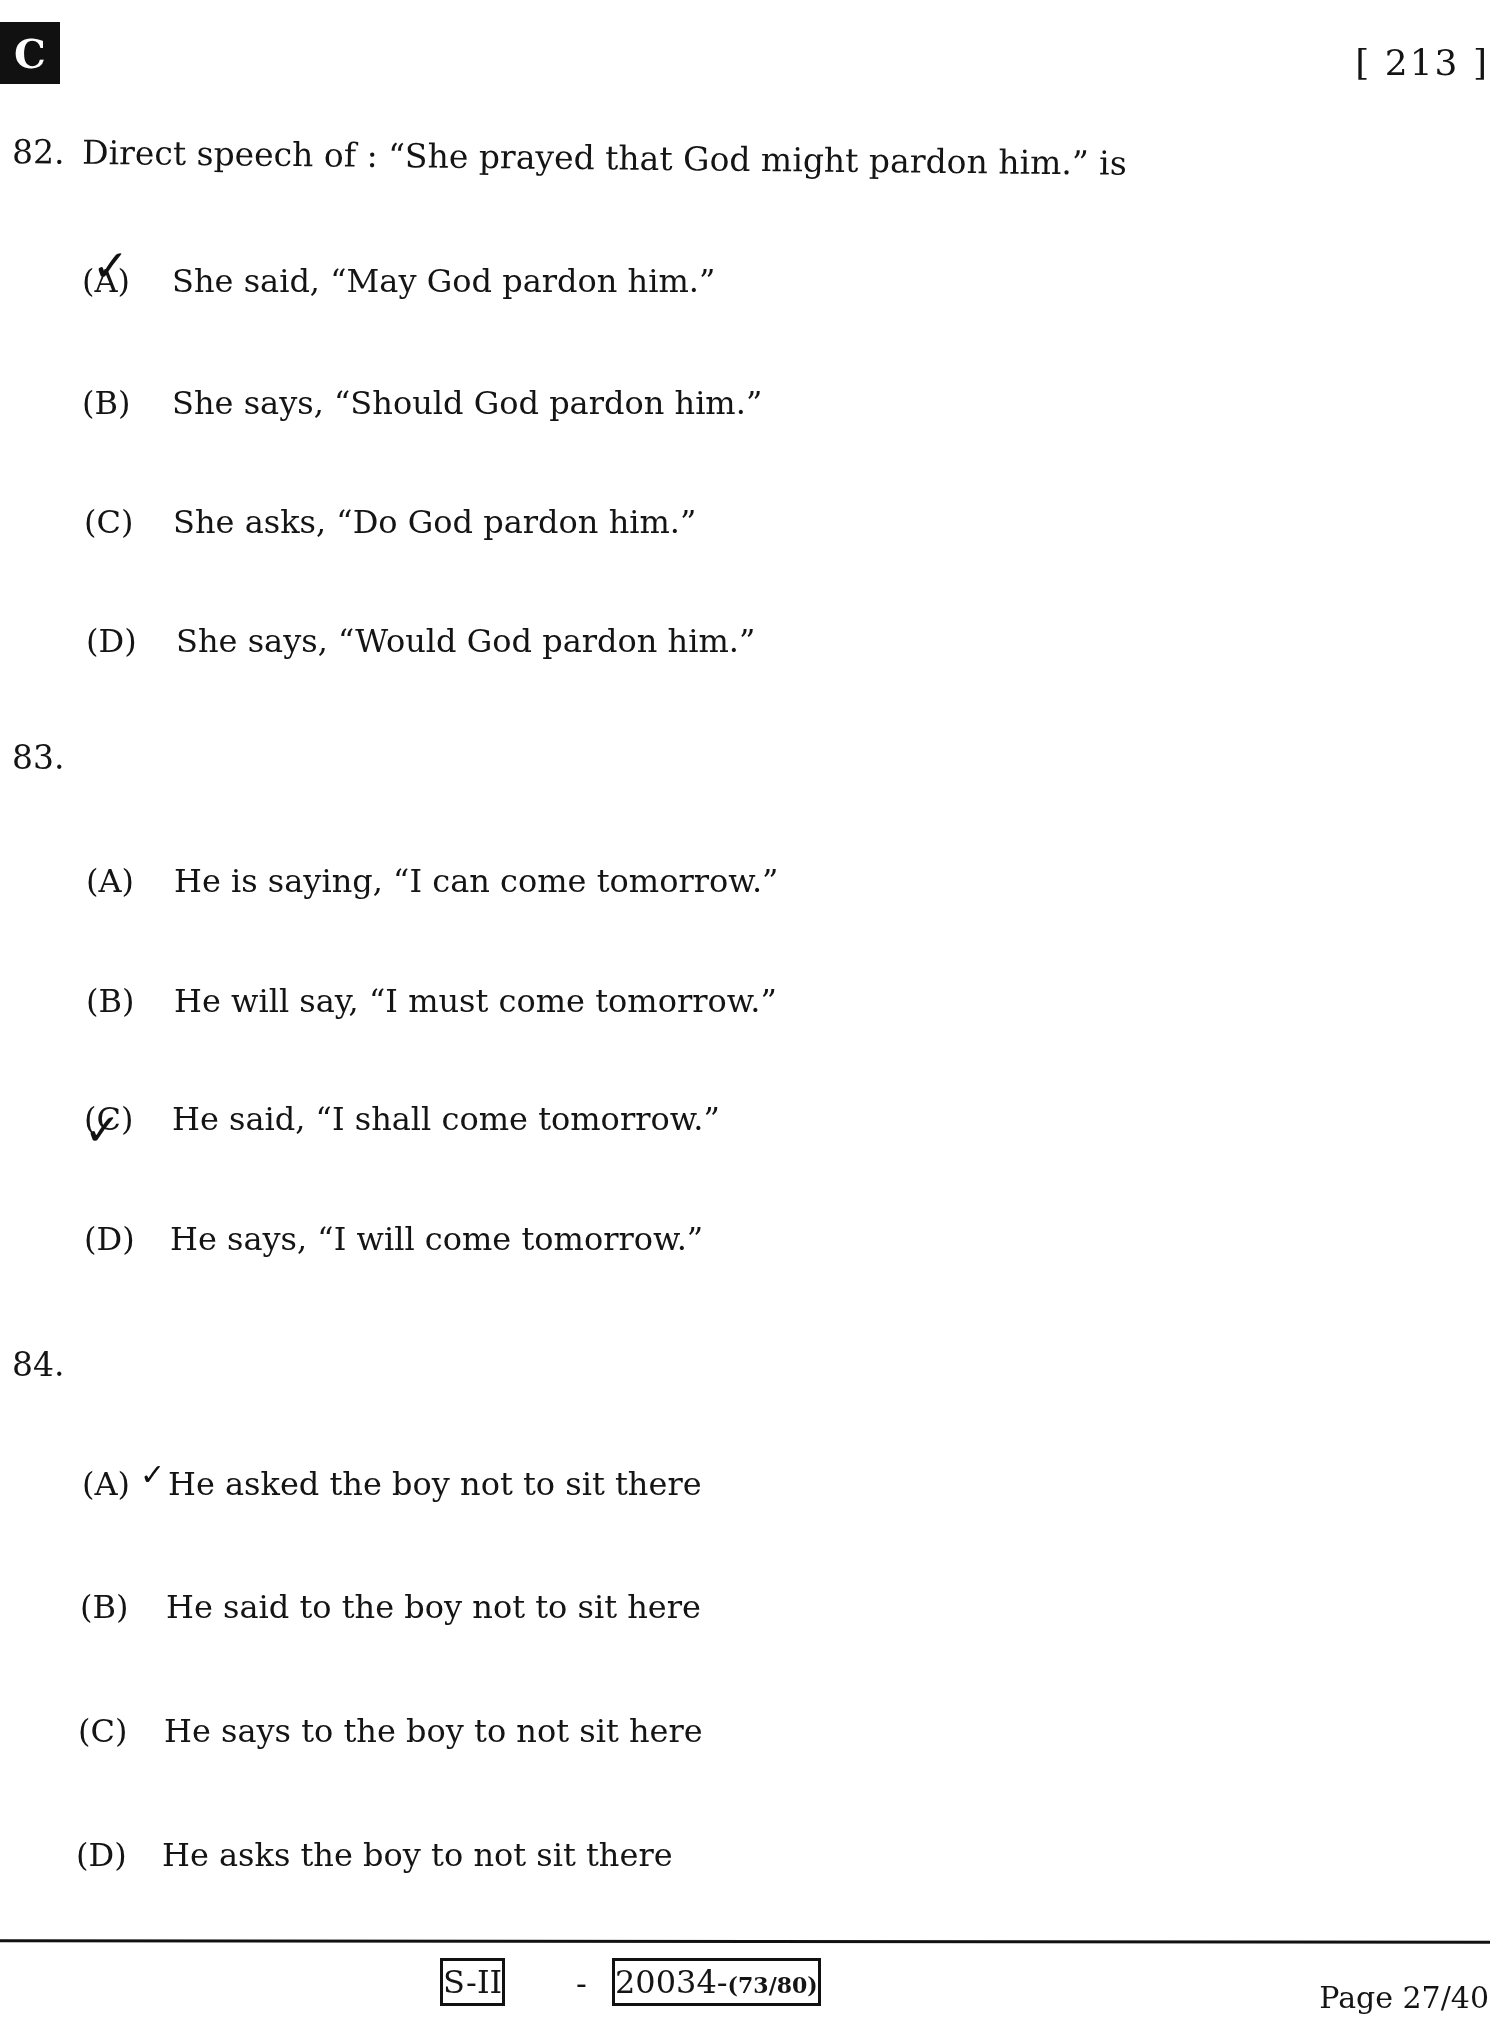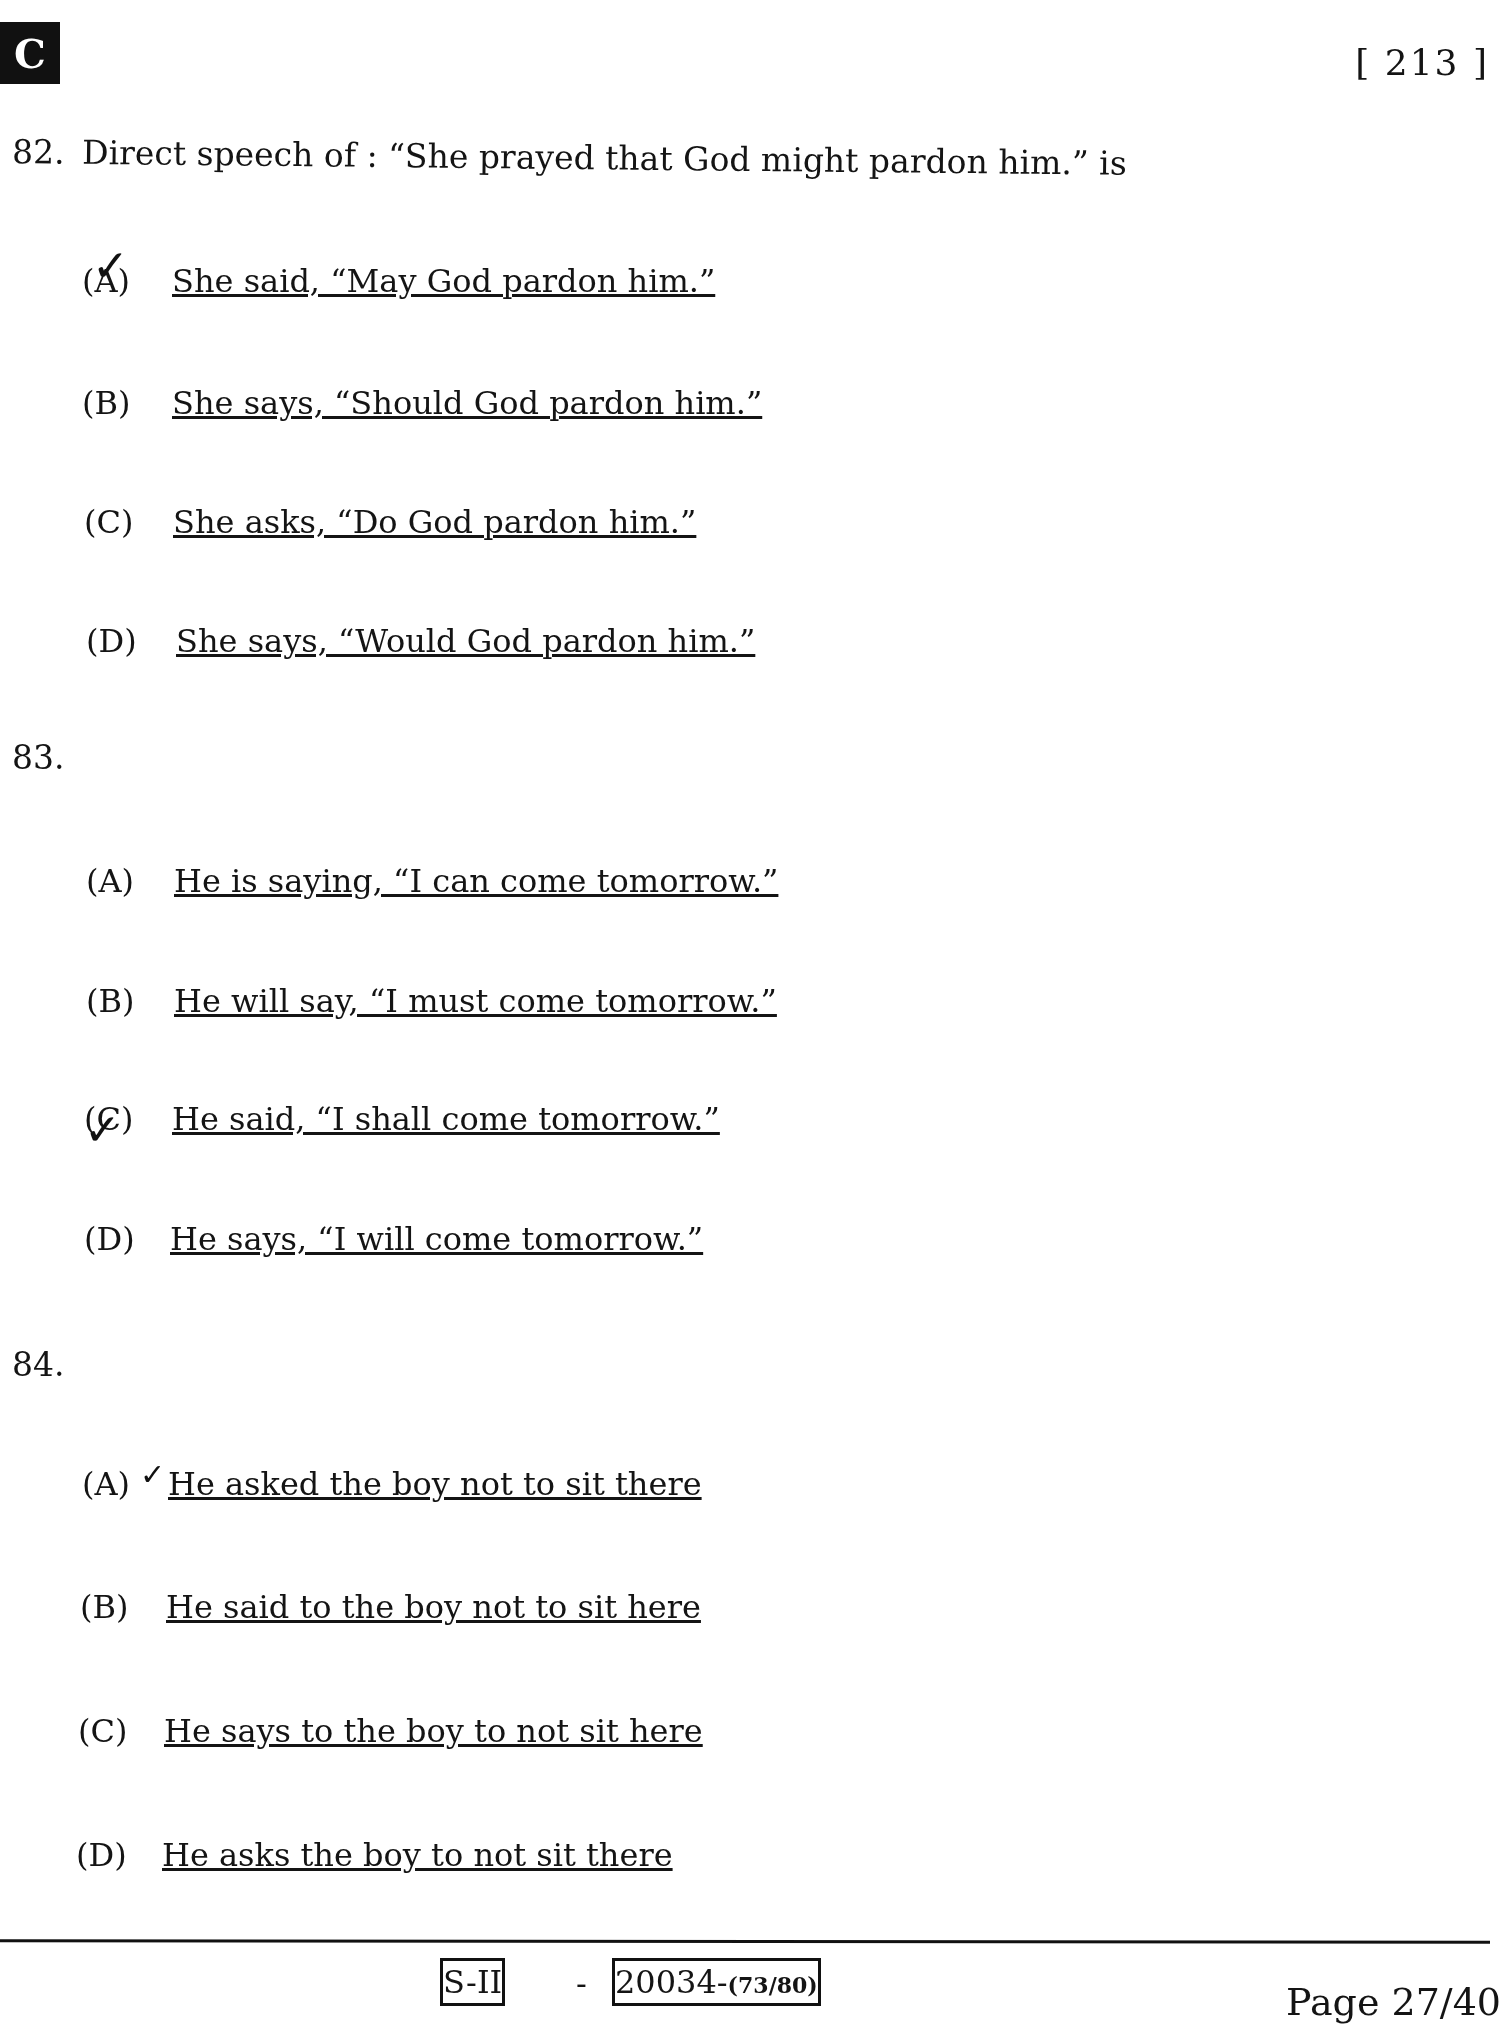--- a/index.html
+++ b/index.html
@@ -5,25 +5,25 @@
   html,body{margin:0;padding:0;background:#fff;}
   body{width:1505px;height:2034px;position:relative;overflow:hidden;font-family:"DejaVu Serif","Liberation Serif",serif;color:#141414;}
   .abs{position:absolute;white-space:nowrap;}
   .set-badge{left:0;top:22px;width:60px;height:62px;background:#111;color:#fff;font-size:40px;font-weight:bold;display:flex;align-items:center;justify-content:center;}
   .page-code{right:16px;top:42px;font-size:36px;letter-spacing:2px;}
   .q{font-size:33px;}
   .qnum{position:absolute;left:12px;}
   .qtext{position:absolute;left:82px;}
   .opt{font-size:32px;}
   .olabel{position:absolute;}
-  .otext{position:absolute;text-decoration:underline;}
+  .otext{position:absolute;}
   .tick{position:absolute;font-size:44px;font-weight:bold;color:#111;font-family:"DejaVu Sans",sans-serif;}
   .rule{left:0;top:1940px;width:1490px;height:3px;background:#111;transform:rotate(0.05deg);}
   .box{border:3px solid #111;font-size:32px;padding:2px 0;}
-  .footer-page{right:4px;top:1980px;font-size:38px;}
+  .footer-page{right:16px;top:1980px;font-size:30px;}
   .small{font-size:22px;font-weight:bold;}
 </style>
 </head>
 <body>
 
 <div class="abs set-badge">C</div>
 <div class="abs page-code">[ 213 ]</div>
 
 <div class="abs q" style="left:0;top:132px;width:1400px;height:50px;transform:rotate(0.6deg);transform-origin:left center;">
   <span class="qnum">82.</span>

